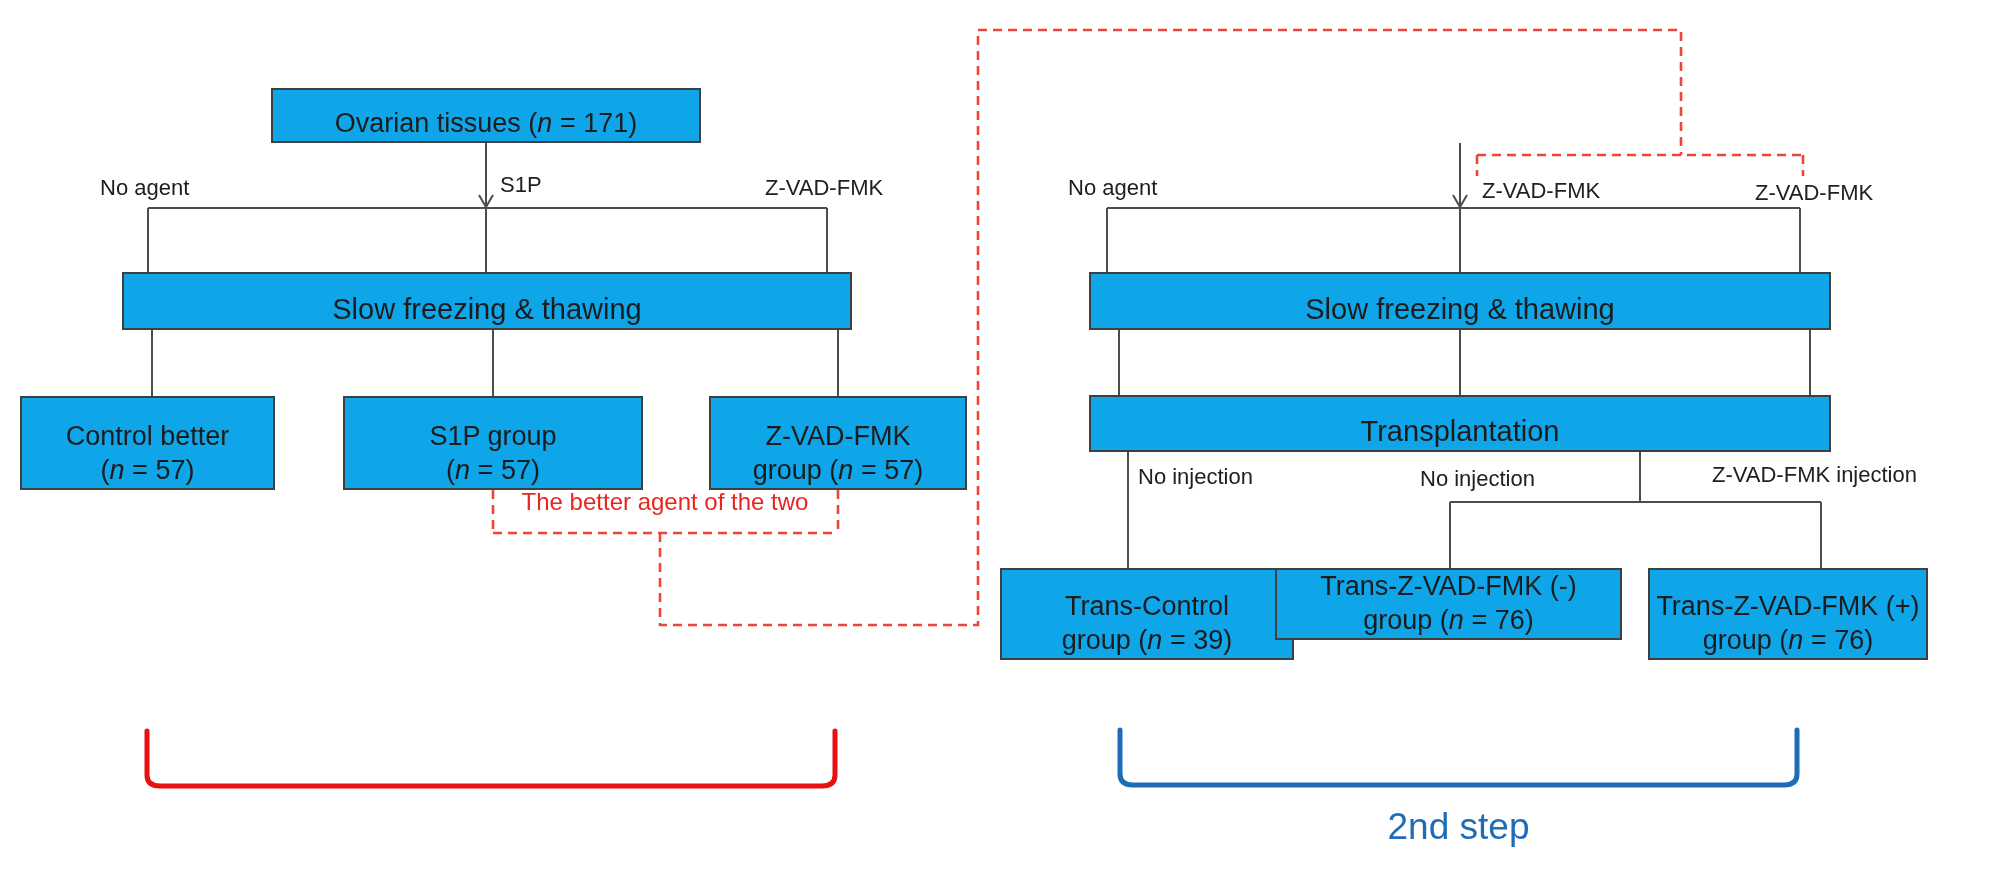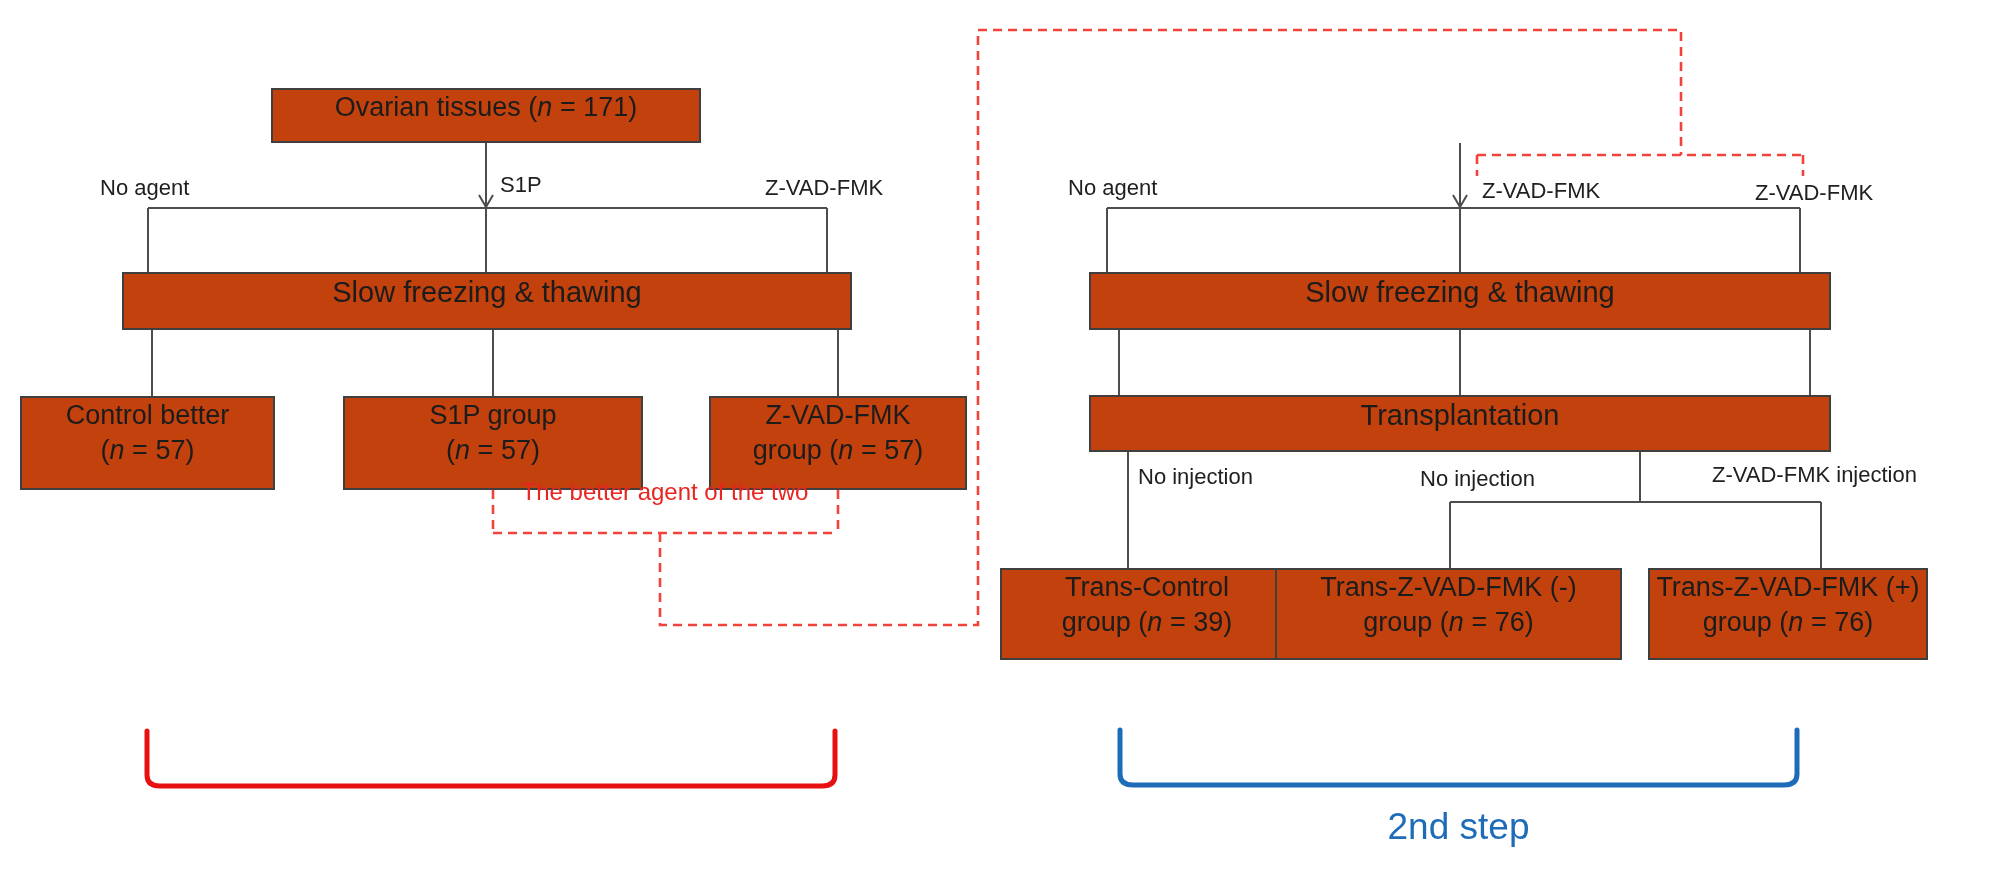--- a/index.html
+++ b/index.html
@@ -2,22 +2,22 @@
 <html><head>
 <meta charset="utf-8">
 <style>
   html,body{margin:0;padding:0;background:#ffffff;}
   .canvas{
     position:relative;width:2014px;height:871px;background:#ffffff;
     font-family:"Liberation Sans", sans-serif;color:#1c1c1c;overflow:hidden;
   }
   .wires{position:absolute;left:0;top:0;width:2014px;height:871px;}
   .box{
-    position:absolute;background:#c2410c;border:2px solid #3f3f3f;
-    display:flex;flex-direction:column;align-items:center;justify-content:flex-start;
+    position:absolute;background:#0ea5e9;border:2px solid #3f3f3f;
+    display:flex;flex-direction:column;align-items:center;justify-content:flex-end;
     text-align:center;line-height:1.28;box-sizing:border-box;z-index:2;
   }
   .box-lg{font-size:27px;}
   .box-proc{font-size:29px;}
   .box-grp{font-size:27px;}
   .edge-label{position:absolute;font-size:22px;color:#202020;white-space:nowrap;z-index:2;}
   .note-red{
     position:absolute;font-size:24px;color:#e8251f;white-space:nowrap;
     transform:translateX(-50%);z-index:2;
   }
@@ -90,21 +90,21 @@
   <div class="box box-grp" style="left:343px;top:396px;width:300px;height:94px;">
     <div>S1P group</div>
     <div><span>(</span><i>n</i><span> = 57)</span></div>
   </div>
 
   <div class="box box-grp" style="left:709px;top:396px;width:258px;height:94px;">
     <div>Z-VAD-FMK</div>
     <div><span>group (</span><i>n</i><span> = 57)</span></div>
   </div>
 
-  <div class="note-red" style="left:665px;top:478px;">The better agent of the two</div>
+  <div class="note-red" style="left:665px;top:488px;">The better agent of the two</div>
 
 
   <div class="edge-label" style="left:1068px;top:175px;">No agent</div>
   <div class="edge-label" style="left:1482px;top:178px;">Z-VAD-FMK</div>
   <div class="edge-label" style="left:1755px;top:180px;">Z-VAD-FMK</div>
 
   <div class="box box-proc" style="left:1089px;top:272px;width:742px;height:58px;">
     <div>Slow freezing &amp; thawing</div>
   </div>
 
@@ -114,21 +114,21 @@
 
   <div class="edge-label" style="left:1138px;top:464px;">No injection</div>
   <div class="edge-label" style="left:1420px;top:466px;">No injection</div>
   <div class="edge-label" style="left:1712px;top:462px;">Z-VAD-FMK injection</div>
 
   <div class="box box-grp" style="left:1000px;top:568px;width:294px;height:92px;">
     <div>Trans-Control</div>
     <div><span>group (</span><i>n</i><span> = 39)</span></div>
   </div>
 
-  <div class="box box-grp" style="left:1275px;top:568px;width:347px;height:92px;">
+  <div class="box box-grp" style="left:1275px;top:568px;width:347px;height:72px;">
     <div>Trans-Z-VAD-FMK (-)</div>
     <div><span>group (</span><i>n</i><span> = 76)</span></div>
   </div>
 
   <div class="box box-grp" style="left:1648px;top:568px;width:280px;height:92px;">
     <div>Trans-Z-VAD-FMK (+)</div>
     <div><span>group (</span><i>n</i><span> = 76)</span></div>
   </div>
 
   <div class="step-label step2-color" style="left:1120px;top:806px;width:677px;">2nd step</div>

